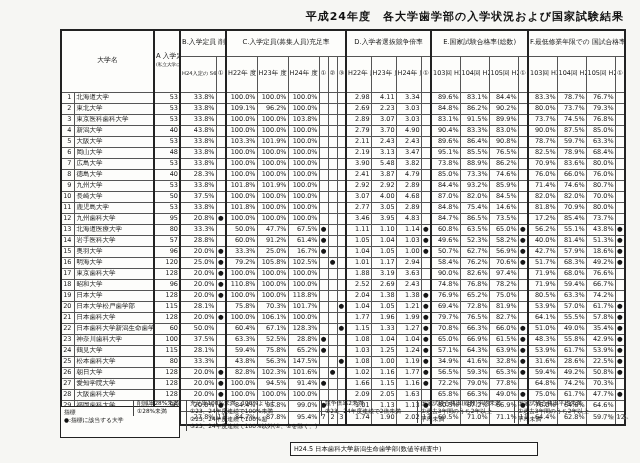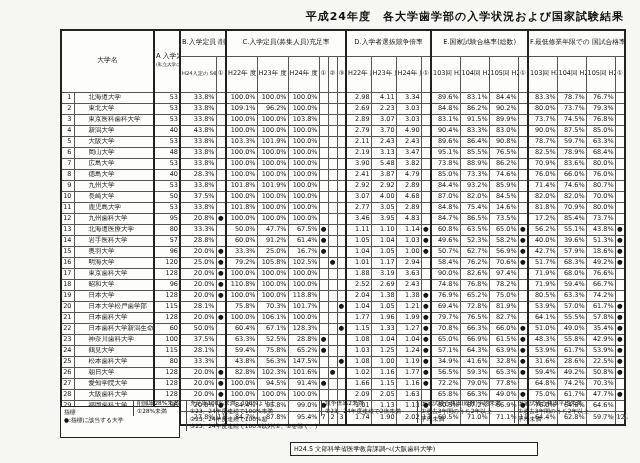--- a/index.html
+++ b/index.html
@@ -22,21 +22,21 @@
     border:1px solid #555;
     font-size:6.5px;line-height:1.15;
     padding:0 1px;overflow:hidden;white-space:nowrap;
     font-weight:normal;color:#161616;
   }
   thead th{text-align:center;white-space:pre-line;vertical-align:middle;padding:1px 0;}
   thead tr.grp th{font-size:6.8px;}
   thead th.sm{font-size:5.2px;}
   tbody td{height:10px;}
   tbody td.col-n{text-align:right;padding-right:2px;}
-  tbody td.col-name{text-align:left;padding-left:14px;}
+  tbody td.col-name{text-align:left;padding-left:2px;}
   td.xs{font-size:4.8px;}
   td.col-a,td.col-b,
   td.col-c22,td.col-c23,td.col-c24,
   td.col-d22,td.col-d23,td.col-d24,
   td.col-e103,td.col-e104,td.col-e105,
   td.col-f103,td.col-f104,td.col-f105{text-align:right;padding-right:2px;}
   td.col-b1,td.col-c1,td.col-c2,td.col-c3,td.col-d1,td.col-e1,td.col-f1{
     text-align:center;font-size:6px;padding:0;
   }
   .gl{border-left:2px solid #222 !important;}
@@ -497,21 +497,21 @@
         <td class="col-c3"></td>
         <td class="col-d22 gl">1.05</td>
         <td class="col-d23">1.04</td>
         <td class="col-d24">1.03</td>
         <td class="col-d1">●</td>
         <td class="col-e103 gl">49.6%</td>
         <td class="col-e104">52.3%</td>
         <td class="col-e105">58.2%</td>
         <td class="col-e1">●</td>
         <td class="col-f103 gl">40.0%</td>
-        <td class="col-f104">39.6%</td>
+        <td class="col-f104">81.4%</td>
         <td class="col-f105">51.3%</td>
         <td class="col-f1">●</td>
       </tr>
       <tr>
         <td class="col-n">15</td>
         <td class="col-name">奥羽大学</td>
         <td class="col-a gl">96</td>
         <td class="col-b gl">20.0%</td>
         <td class="col-b1">●</td>
         <td class="col-c22 gl">33.3%</td>
@@ -922,18 +922,18 @@
 ②23、24年度連続で100%超
 ③23、24年度連続で100%以外(①、②を除く。)</div>
   <div class="note note-d">競争倍率2未満
 ①23、24年度連続で2倍未満</div>
   <div class="note note-e">国家試験合格率(総数)平均未満
 ①過去3年間のうち2年以上
 平均未満</div>
   <div class="note note-f">国家試験合格率平均未満
 ①過去3年間のうち2年以上
 平均未満</div>
-  <div class="source-box">H24.5 文部科学省医学教育課調べ(大阪歯科大学)</div>
+  <div class="source-box">H24.5 日本歯科大学新潟生命歯学部(数値等精査中)</div>
 </div>
 
 <div class="watermark">
   <span class="wm-small">リセマム</span>
 </div>
 
 </body></html>

